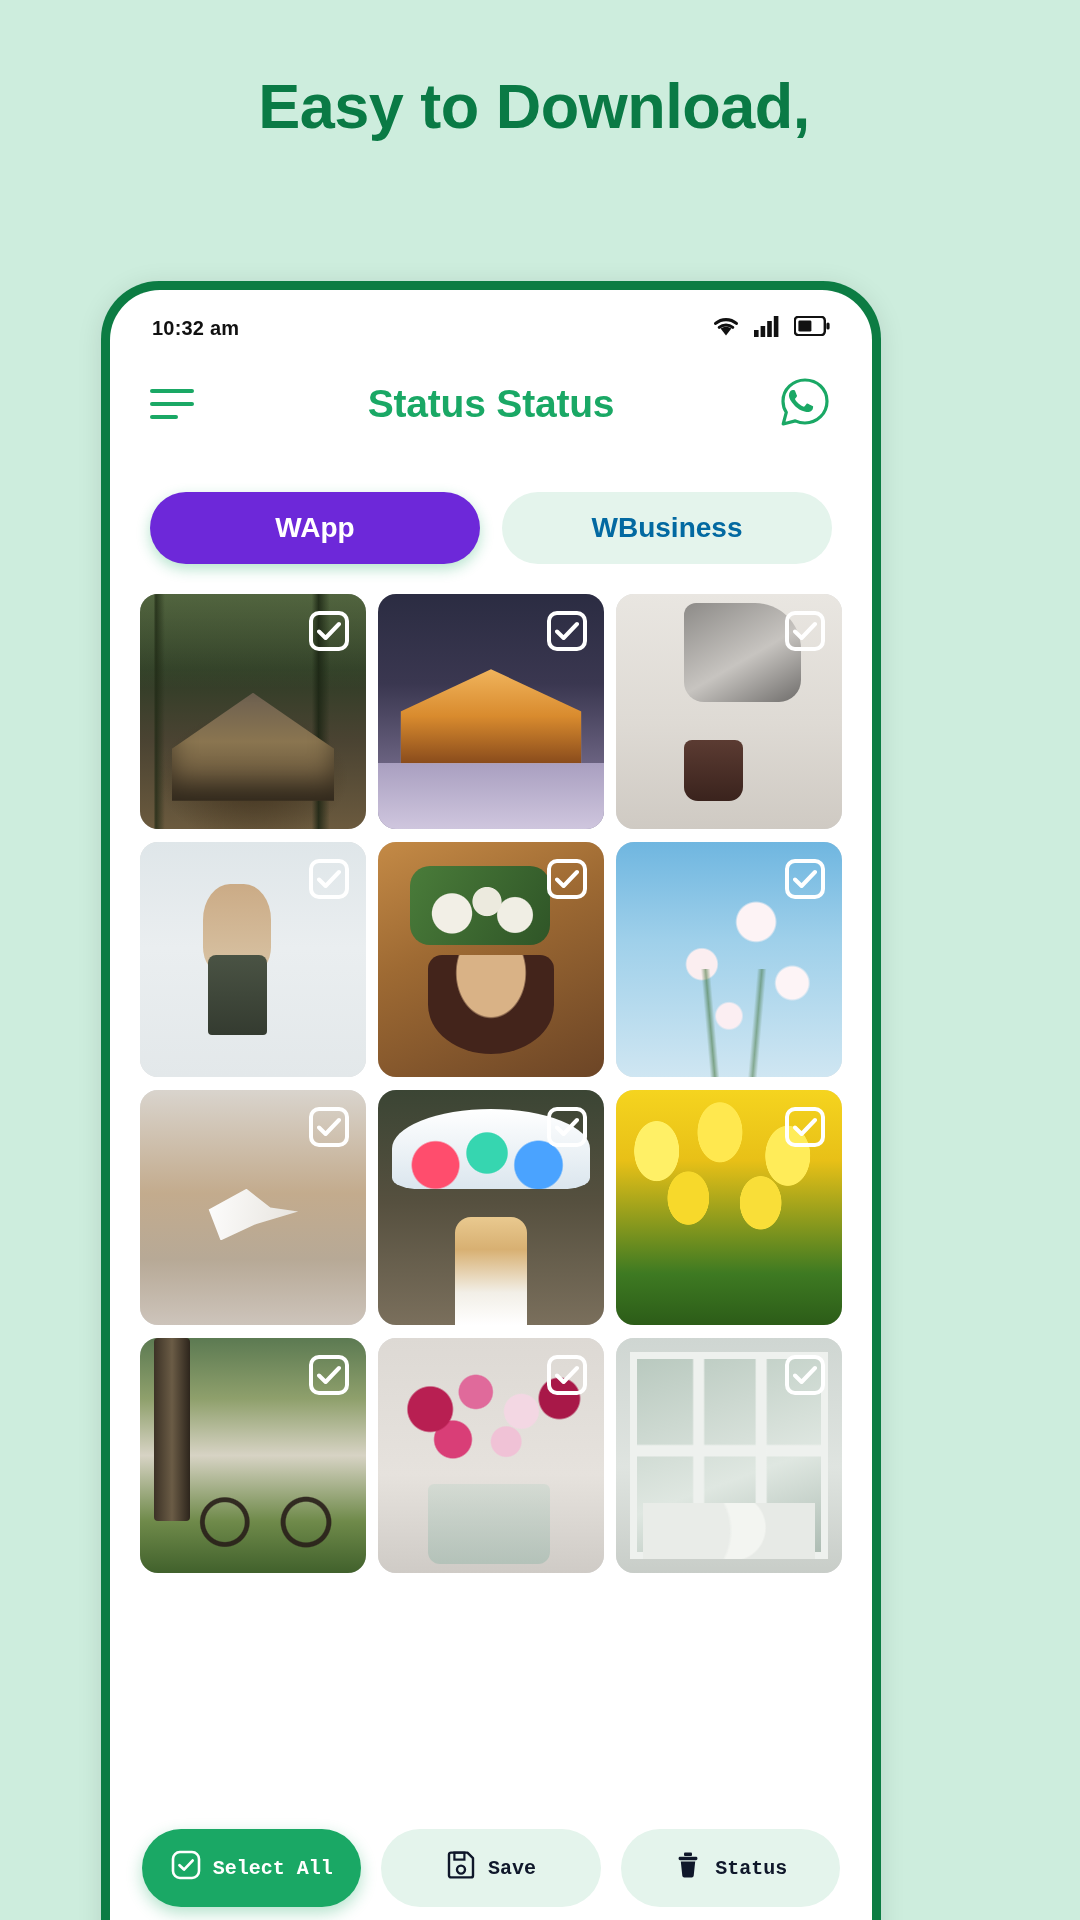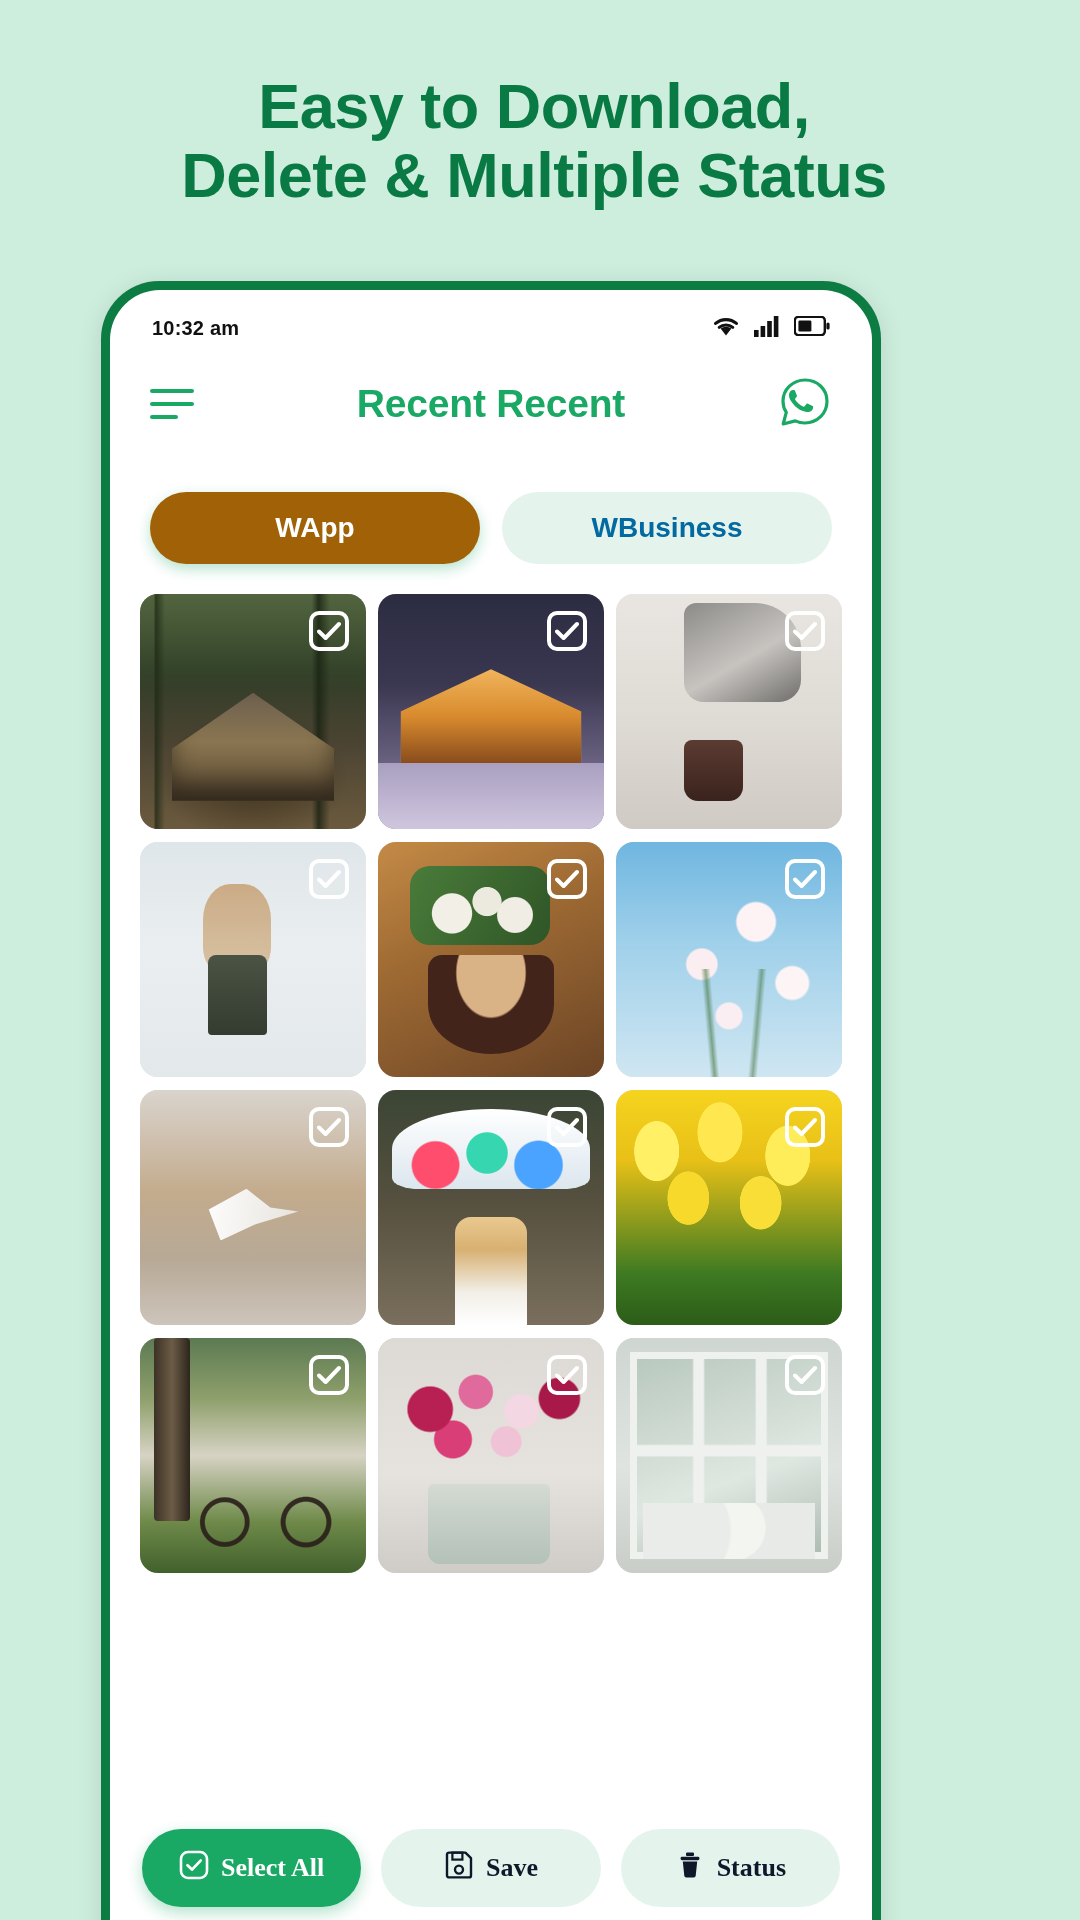--- a/index.html
+++ b/index.html
@@ -77,21 +77,21 @@
   .tab {
     flex:1;
     height:72px;
     border-radius:36px;
     display:flex; align-items:center; justify-content:center;
     font-size:28px; font-weight:bold;
     cursor:pointer;
     border:none;
     font-family:"Liberation Sans", sans-serif;
   }
-  .tab.active { background:#a16207; color:#ffffff; box-shadow:0 5px 14px rgba(26,168,101,0.32); }
+  .tab.active { background:#6d28d9; color:#ffffff; box-shadow:0 5px 14px rgba(26,168,101,0.32); }
   .tab.inactive { background:#e4f4ec; color:#0369a1; }
 
   
   .grid {
     padding:30px 30px 0 30px;
     display:grid;
     grid-template-columns:repeat(3, 1fr);
     gap:13px 12px;
   }
   .tile {
@@ -120,23 +120,23 @@
     position:absolute;
     left:0; right:0; bottom:54px;
     display:flex; gap:20px;
     padding:0 32px;
   }
   .act {
     flex:1;
     height:78px;
     border-radius:39px;
     display:flex; align-items:center; justify-content:center; gap:12px;
-    font-size:26px; font-weight:bold;
+    font-size:20px; font-weight:bold;
     border:none; cursor:pointer;
-    font-family:Liberation Serif, serif;
+    font-family:Liberation Mono, monospace;
     margin-top:47px;
   }
   .act.primary { background:#1aa865; color:#fff; box-shadow:0 6px 16px rgba(26,168,101,0.33); }
   .act.ghost { background:#e4f4ec; color:#0f172a; }
 
   
   .art-cabin-forest{
     background:
       radial-gradient(ellipse 60% 40% at 50% 78%, rgba(60,45,25,.85), transparent 70%),
       linear-gradient(180deg,#3d4a30 0%,#2f3d26 32%,#4a4332 62%,#6b5a3e 100%);
@@ -315,21 +315,20 @@
       radial-gradient(circle at 85% 52%,#e7eae6 0 38%,transparent 40%);
   }
 </style>
 </head>
 <body>
 
 <div class="page">
 
   <div class="promo">
     <span>Easy to Download,</span>
-    <span class="l2">Delete &amp; Multiple Status</span>
   </div>
 
   <div class="phone">
     <div class="screen">
 
       <div class="statusbar">
         <div class="status-time">10:32 am</div>
         <div class="status-icons">
           <span>
             <svg width="28" height="22" viewBox="0 0 28 22">
@@ -355,21 +354,21 @@
           </span>
         </div>
       </div>
 
       <div class="appbar">
         <div class="hamburger">
           <i></i>
           <i></i>
           <i></i>
         </div>
-        <div class="appbar-title">Recent Recent</div>
+        <div class="appbar-title">Status Status</div>
         <span class="wa-icon">
           <svg width="54" height="54" viewBox="0 0 54 54">
             <path d="M27 5 C14.8 5 5 14.5 5 26.2 c0 4.1 1.2 7.9 3.3 11.2 L5.2 49 l12.1-3.1 a22.8 22.8 0 0 0 9.7 2.1 C39.2 48 49 38.5 49 26.2 S39.2 5 27 5 Z" fill="none" stroke="#1aa865" stroke-width="3.2" stroke-linejoin="round"></path>
             <path d="M20.4 18.6 c-0.6-1.4-1.3-1.4-1.9-1.4 h-1.6 c-0.6 0-1.5 0.2-2.2 1 -0.8 0.8-2.9 2.8-2.9 6.8 0 4 2.9 7.9 3.3 8.4 0.4 0.5 5.7 9.1 14.1 12.4 7 2.7 8.4 2.2 9.9 2.1 1.5-0.1 4.9-2 5.6-3.9 0.7-1.9 0.7-3.6 0.5-3.9 -0.2-0.4-0.8-0.6-1.6-1 -0.8-0.4-4.9-2.4-5.6-2.7 -0.8-0.3-1.3-0.4-1.9 0.4 -0.6 0.8-2.1 2.7-2.6 3.2 -0.5 0.6-1 0.6-1.8 0.2 -0.8-0.4-3.5-1.3-6.7-4.1 -2.5-2.2-4.1-4.9-4.6-5.7 -0.5-0.8 0-1.2 0.4-1.6 0.4-0.4 0.8-0.9 1.2-1.4 0.4-0.5 0.5-0.8 0.8-1.4 0.3-0.6 0.1-1-0.1-1.4 -0.2-0.4-1.7-4.2-2.3-5.6 Z" transform="translate(2.5,2.5) scale(0.72)" fill="#1aa865"></path>
           </svg>
         </span>
       </div>
 
       <div class="tabs">
         <button class="tab active">WApp</button>

